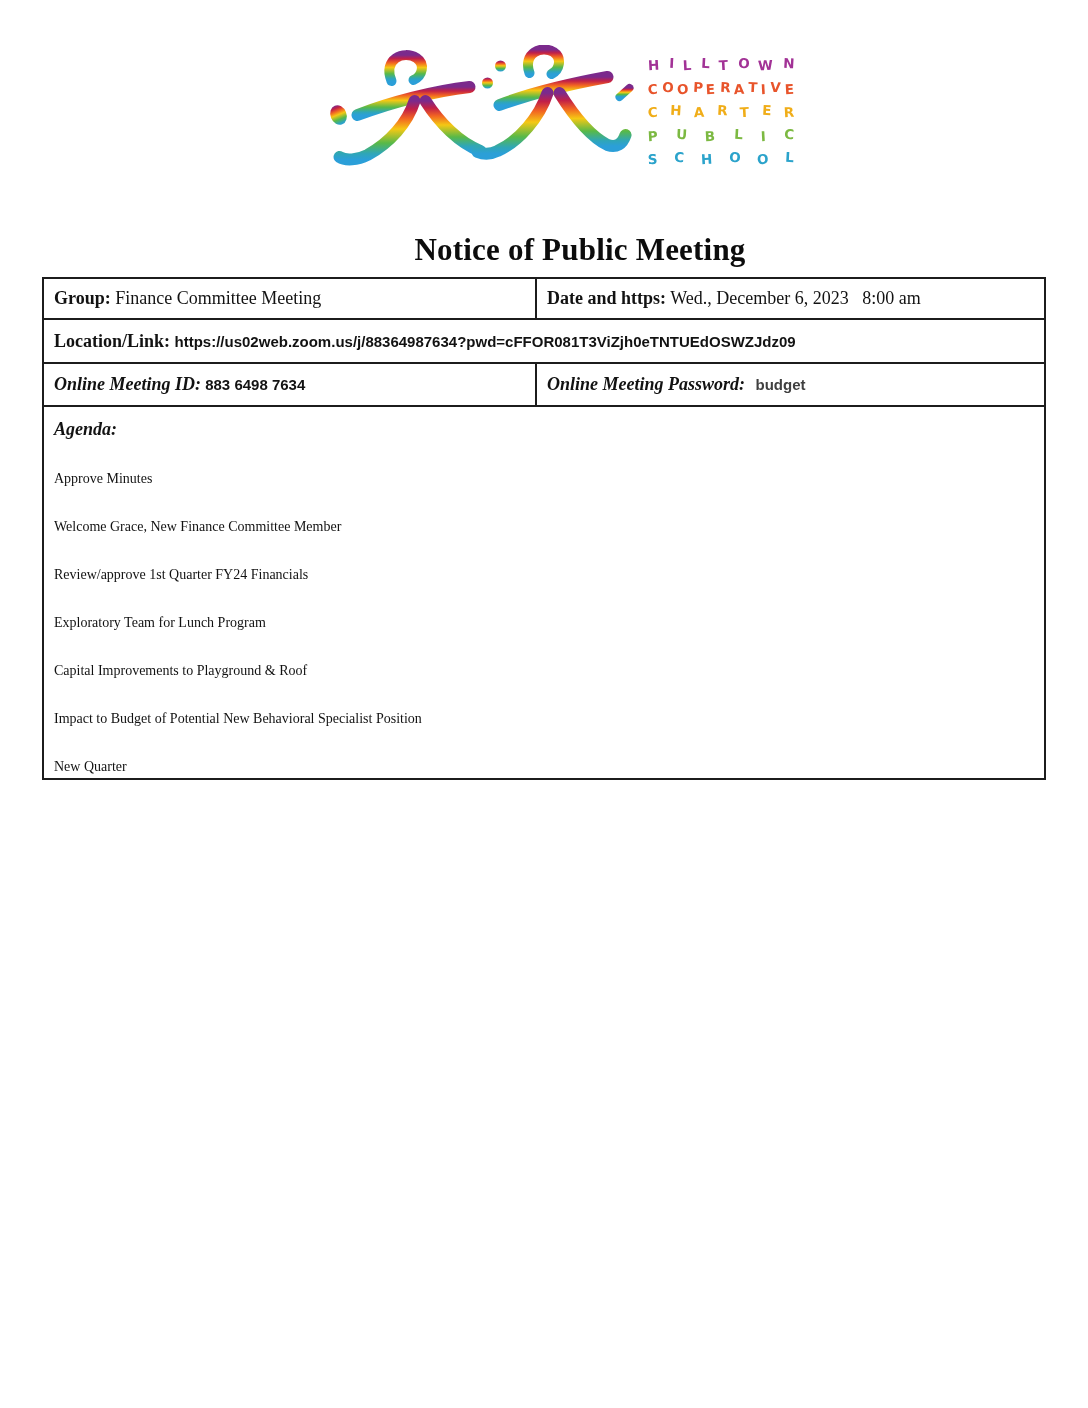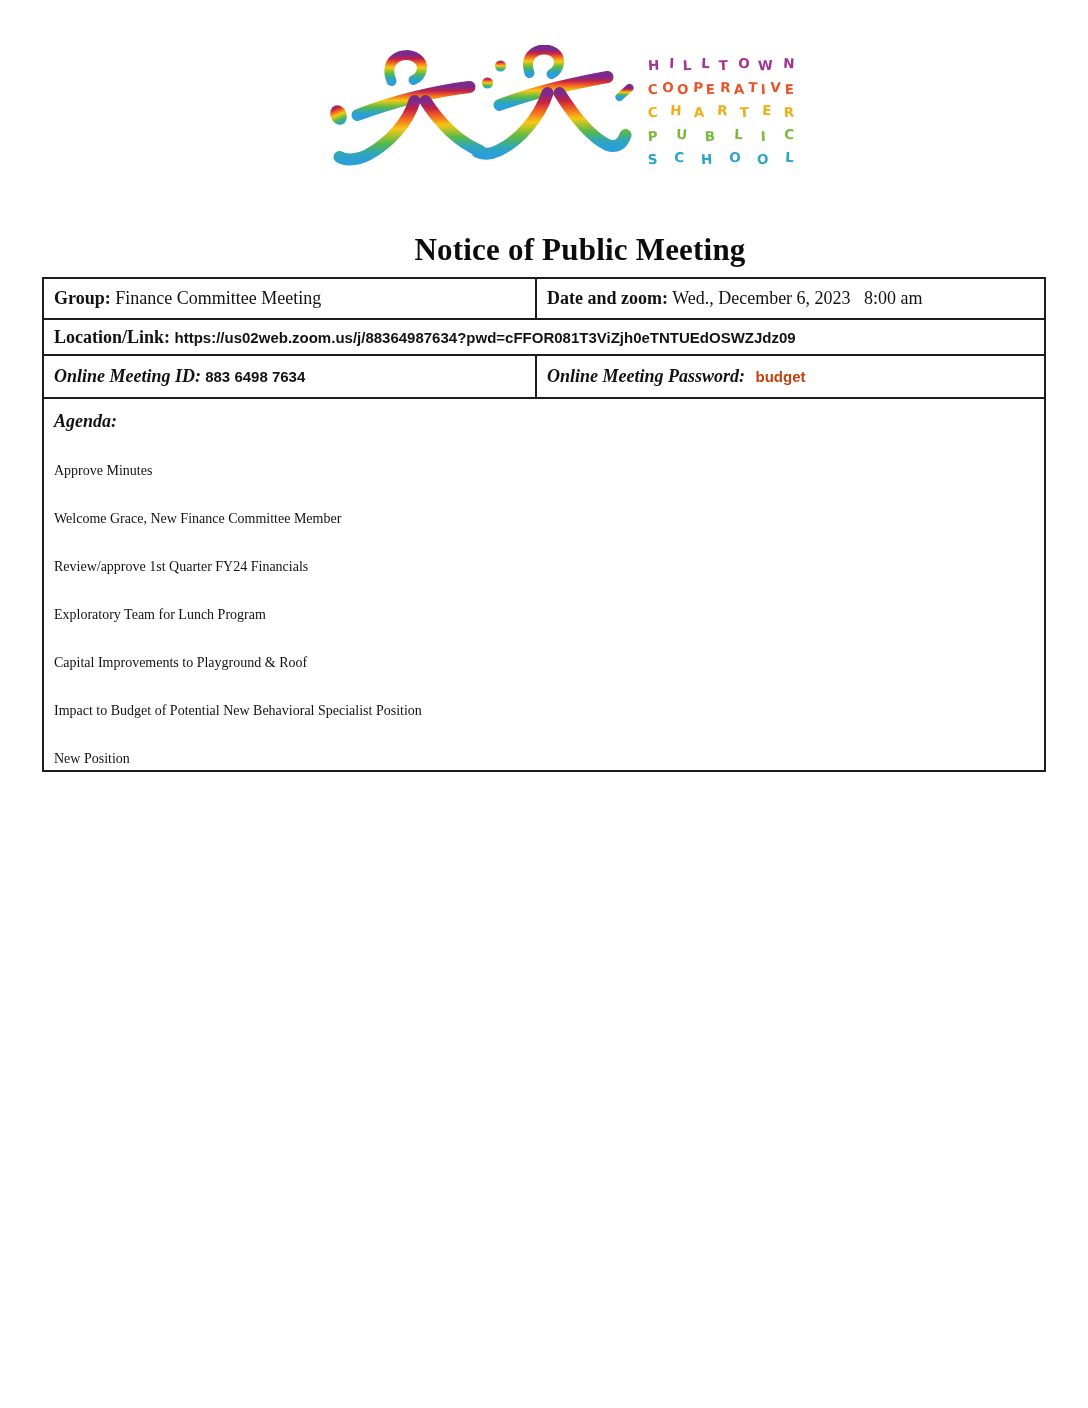--- a/index.html
+++ b/index.html
@@ -50,33 +50,33 @@
   }
   .meeting-table td {
     border:2px solid #1c1c1c;
     padding:2px 10px;
     vertical-align:middle;
     font-size:18px;
   }
   .col-left  { width:49.2%;border-radius:11px; }
   .col-right { width:50.8%; }
   .r1 td { height:41px; }
-  .r2 td { height:36px;margin-top:15px; }
+  .r2 td { height:44px;margin-top:15px; }
   .r3 td { height:43px;margin-top:32px; }
   .r4 td { height:338px; vertical-align:top; padding-top:12px; }
 
   .lbl       { font-weight:bold; }
   .lbl-it    { font-weight:bold; font-style:italic; }
   .val       { white-space:pre-wrap; }
   .val-sans  {
     font-family:"Liberation Sans", sans-serif;
     font-weight:bold; font-size:15px;
     white-space:pre-wrap;
   }
-  .val-pass  { color:#c2410c; margin-left:6px; }
+  .val-pass  { color:#404040; margin-left:6px; }
   .loc-link  { color:#121212; text-decoration:none; }
 
   .agenda-label { font-weight:bold; font-style:italic; font-size:18px; }
   .agenda-item  { margin-top:29px; font-size:14px; line-height:19px; }
 </style>
 </head>
 <body>
 
 <div class="page">
 
@@ -168,21 +168,21 @@
 
   <div class="title">Notice of Public Meeting</div>
 
   <table class="meeting-table">
     <tbody>
         <tr class="r1">
       <td class="col-left">
         <span class="lbl">Group:</span><span class="val"> Finance Committee Meeting</span>
       </td>
       <td class="col-right">
-        <span class="lbl">Date and zoom:</span><span class="val"> Wed., December 6, 2023   8:00 am</span>
+        <span class="lbl">Date and https:</span><span class="val"> Wed., December 6, 2023   8:00 am</span>
       </td>
     </tr>
     <tr class="r2">
       <td colspan="2">
         <span class="lbl">Location/Link:</span>
         <span class="val-sans loc-link">https://us02web.zoom.us/j/88364987634?pwd=cFFOR081T3ViZjh0eTNTUEdOSWZJdz09</span>
       </td>
     </tr>
     <tr class="r3">
       <td class="col-left">
@@ -195,19 +195,19 @@
     </tr>
     <tr class="r4">
       <td colspan="2">
         <div class="agenda-label">Agenda:</div>
         <p class="agenda-item">Approve Minutes</p>
         <p class="agenda-item">Welcome Grace, New Finance Committee Member</p>
         <p class="agenda-item">Review/approve 1st Quarter FY24 Financials</p>
         <p class="agenda-item">Exploratory Team for Lunch Program</p>
         <p class="agenda-item">Capital Improvements to Playground &amp; Roof</p>
         <p class="agenda-item">Impact to Budget of Potential New Behavioral Specialist Position</p>
-        <p class="agenda-item">New Position</p>
+        <p class="agenda-item">New Quarter</p>
       </td>
     </tr>
   </tbody>
     </table>
 
 </div>
 
 </body></html>

